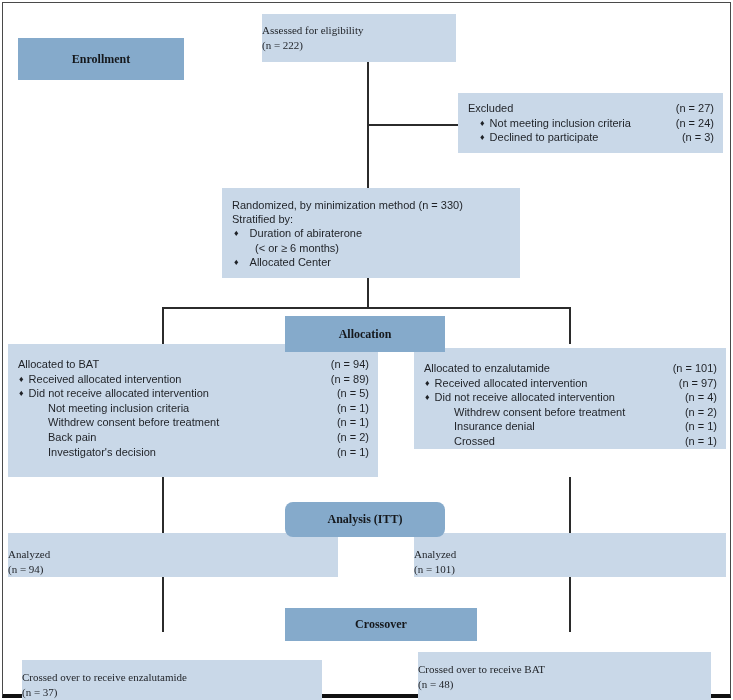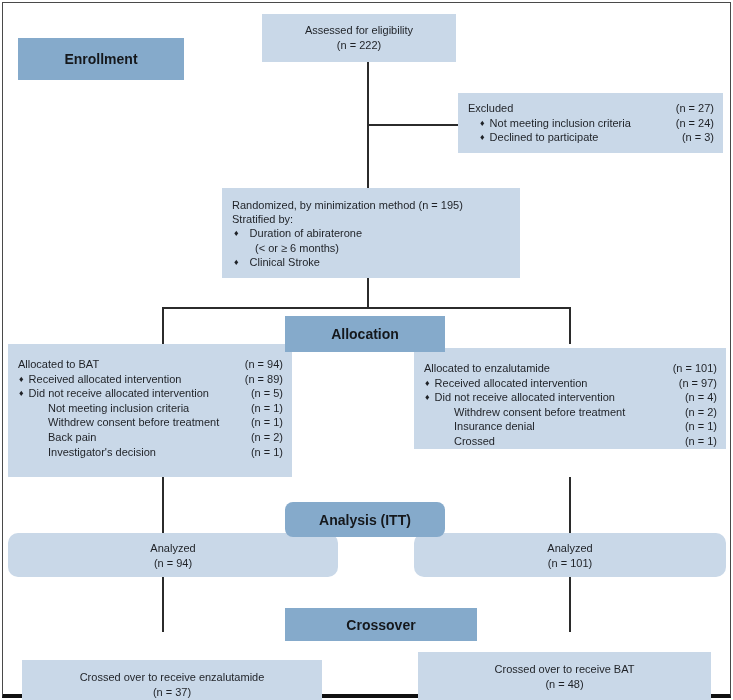--- a/index.html
+++ b/index.html
@@ -9,26 +9,26 @@
   }
   .frame{
     position:absolute;left:2px;top:2px;right:2px;bottom:2px;
     border:1.5px solid #4a4a4a;border-bottom:4px solid #111;z-index:0;
   }
   .vline{position:absolute;width:2px;background:#2b2b2b;z-index:1;}
   .hline{position:absolute;height:2px;background:#2b2b2b;z-index:1;}
   .box{position:absolute;background:#c9d8e8;font-size:11px;z-index:2;box-sizing:border-box;}
   .hdr{
     position:absolute;background:#85aacb;z-index:3;display:flex;align-items:center;justify-content:center;
-    font-size:14px;font-weight:bold;color:#15181c;box-sizing:border-box;
+    font-size:12px;font-weight:bold;color:#15181c;box-sizing:border-box;font-family:Liberation Serif, serif;
   }
-  .centered{text-align:center;}
+  .centered{font-family:Liberation Serif, serif;}
   .centered .tline{line-height:14.5px;}
   .pad-assessed{padding-top:9px;}
-  .pad-analyzed{padding-top:8px;border-radius:10px;}
+  .pad-analyzed{padding-top:14px;}
   .pad-cross{padding-top:10px;}
   .row{display:flex;align-items:flex-start;line-height:14.6px;padding-right:9px;white-space:nowrap;}
   .row .cnt{margin-left:auto;padding-left:6px;}
   .row .bullet{margin-right:5px;font-size:9px;line-height:14.6px;}
   .lvl0{padding-left:10px;}
   .lvl1{padding-left:11px;}
   .lvl2{padding-left:40px;text-align:right;}
   .exc-rows{padding-top:8px;}
   .exc-rows .row{line-height:14.5px;}
   .exc-rows .lvl1{padding-left:22px;}
@@ -77,43 +77,43 @@
     </div>
     <div class="row lvl1">
       <span class="bullet">♦</span>
       <span class="lbl">Declined to participate</span>
       <span class="cnt">(n = 3)</span>
     </div>
   </div>
 
   <div class="box rand-rows" style="left:222px;top:188px;width:298px;height:90px;">
     <div class="row lvl0">
-      <span class="lbl">Randomized, by minimization method (n = 195)</span>
+      <span class="lbl">Randomized, by minimization method (n = 330)</span>
     </div>
     <div class="row lvl0">
       <span class="lbl">Stratified by:</span>
     </div>
     <div class="row lvl1">
       <span class="bullet">♦</span>
       <span class="lbl">Duration of abiraterone</span>
     </div>
     <div class="row lvl2">
       <span class="lbl">(&lt; or ≥ 6 months)</span>
     </div>
     <div class="row lvl1">
       <span class="bullet">♦</span>
-      <span class="lbl">Clinical Stroke</span>
+      <span class="lbl">Allocated Center</span>
     </div>
   </div>
 
   <div class="hdr" style="left:285px;top:316px;width:160px;height:36px;">
     <span>Allocation</span>
   </div>
 
-  <div class="box alloc-rows" style="left:8px;top:344px;width:284px;height:133px;">
+  <div class="box alloc-rows" style="left:8px;top:344px;width:370px;height:133px;">
     <div class="row lvl0">
       <span class="lbl">Allocated to BAT</span>
       <span class="cnt">(n = 94)</span>
     </div>
     <div class="row lvl1">
       <span class="bullet">♦</span>
       <span class="lbl">Received allocated intervention</span>
       <span class="cnt">(n = 89)</span>
     </div>
     <div class="row lvl1">

